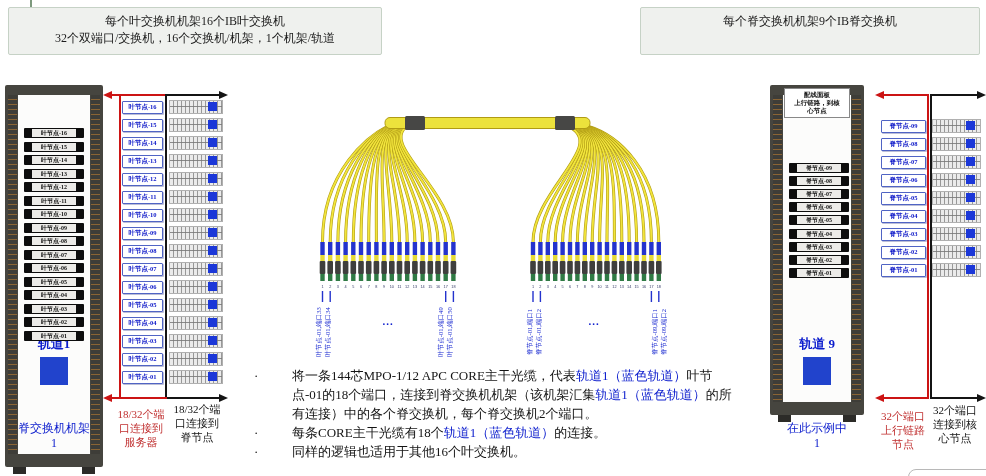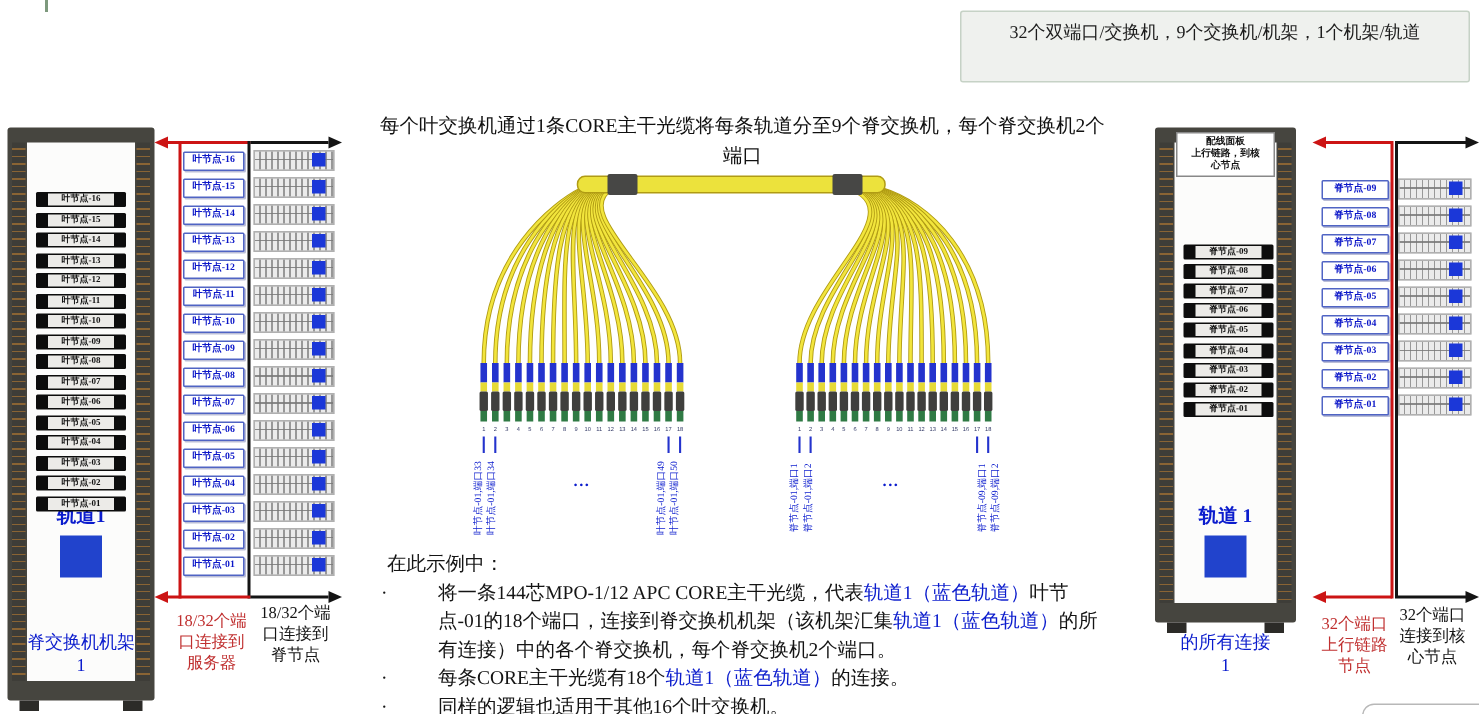--- a/index.html
+++ b/index.html
@@ -60,25 +60,28 @@
   .blue-seg{color:#0b1ccd;}
   .partialbox{position:absolute;left:908px;top:469px;width:130px;height:30px;border:1px solid #b8b8b8;border-radius:8px;background:#fff;}
 </style>
 </head>
 <body>
 
 <div id="scene">
 
   <div class="gtick"></div>
 
+  <div class="infobox" style="left:8px;top:7px;width:372px;height:41px">
+    <div>每个叶交换机机架16个IB叶交换机</div>
+    <div>32个双端口/交换机，16个交换机/机架，1个机架/轨道</div>
+  </div>
   <div class="infobox" style="left:640px;top:7px;width:338px;height:41px">
-    <div>32个双端口/交换机，9个交换机/机架，1个机架/轨道</div>
-  </div>
-
-  <div class="title">每个叶交换机通过1条CORE主干光缆将每条轨道分至9个脊交换机，每个脊交换机2个端口</div>
+    <div>每个脊交换机机架9个IB脊交换机</div>
+  </div>
+
 
   <div class="rack" id="leaf-rack" style="left:5px;top:85px;width:98px;height:382px">
     <div class="rack-inner"></div>
     <div class="rail l"></div>
     <div class="rail r"></div>
     <div class="foot" style="left:8px"></div>
     <div class="foot" style="right:8px"></div>
     <div class="rail-label" style="top:250px">轨道1</div>
     <div class="square" style="top:272px"></div>
   <div class="unit" style="top: 43px;">
@@ -161,21 +164,21 @@
     <div class="rack-inner"></div>
     <div class="rail l"></div>
     <div class="rail r"></div>
     <div class="foot" style="left:8px"></div>
     <div class="foot" style="right:8px"></div>
     <div class="ppanel-label">
       <span>配线面板</span>
       <span>上行链路，到核</span>
       <span>心节点</span>
     </div>
-    <div class="rail-label" style="top:250px">轨道 1</div>
+    <div class="rail-label" style="top:250px">轨道 9</div>
     <div class="square" style="top:272px"></div>
   <div class="unit" style="top: 78px;">
         <div class="unit-plate">脊节点-09</div>
       </div>
       <div class="unit" style="top: 91.1px;">
         <div class="unit-plate">脊节点-08</div>
       </div>
       <div class="unit" style="top: 104.2px;">
         <div class="unit-plate">脊节点-07</div>
       </div>
@@ -192,21 +195,21 @@
         <div class="unit-plate">脊节点-03</div>
       </div>
       <div class="unit" style="top: 169.7px;">
         <div class="unit-plate">脊节点-02</div>
       </div>
       <div class="unit" style="top: 182.8px;">
         <div class="unit-plate">脊节点-01</div>
       </div>
     </div>
   <div class="caption" style="left:770px;top:421px;width:94px">
-    <span>的所有连接</span>
+    <span>在此示例中</span>
     <span>1</span>
   </div>
 
   <div class="arrow al" style="left:875px;top:91px"></div>
   <div class="hline ln-red" style="left:884px;top:94px;width:44px"></div>
   <div class="hline ln-blk" style="left:932px;top:94px;width:46px"></div>
   <div class="arrow ar" style="left:977px;top:91px"></div>
   <div class="vline ln-red" style="left:927px;top:94px;height:305px"></div>
   <div class="vline ln-blk" style="left:930px;top:94px;height:305px"></div>
   <div class="arrow al" style="left:875px;top:394px"></div>
@@ -559,21 +562,20 @@
         <rect x="356.6" y="132" width="4.4" height="13" fill="#2433cd"></rect>
         <rect x="356.6" y="145" width="4.4" height="6" fill="#e6da36"></rect>
         <rect x="356" y="151" width="5.6" height="13" rx="1" fill="#3f3f3d"></rect>
         <rect x="356.6" y="164" width="4.4" height="7" fill="#2f7a44"></rect>
         <text x="358.8" y="177.5" font-size="3.8" fill="#333a66" text-anchor="middle" font-family="Liberation Sans, sans-serif">18</text>
         <rect x="358.1" y="181" width="1.4" height="11" fill="#2433cd"></rect>
       </g>
     </svg>
 
   <div class="bullets" id="notes">
-    <div class="intro">在此示例中：</div>
   <div class="brow">
         <div class="bdot">·</div>
         <div class="btext"><span>将一条144芯MPO-1/12 APC CORE主干光缆，代表</span><span class="blue-seg">轨道1（蓝色轨道）</span><span>叶节点-01的18个端口，连接到脊交换机机架（该机架汇集</span><span class="blue-seg">轨道1（蓝色轨道）</span><span>的所有连接）中的各个脊交换机，每个脊交换机2个端口。</span></div>
       </div>
       <div class="brow">
         <div class="bdot">·</div>
         <div class="btext"><span>每条CORE主干光缆有18个</span><span class="blue-seg">轨道1（蓝色轨道）</span><span>的连接。</span></div>
       </div>
       <div class="brow">
         <div class="bdot">·</div>

